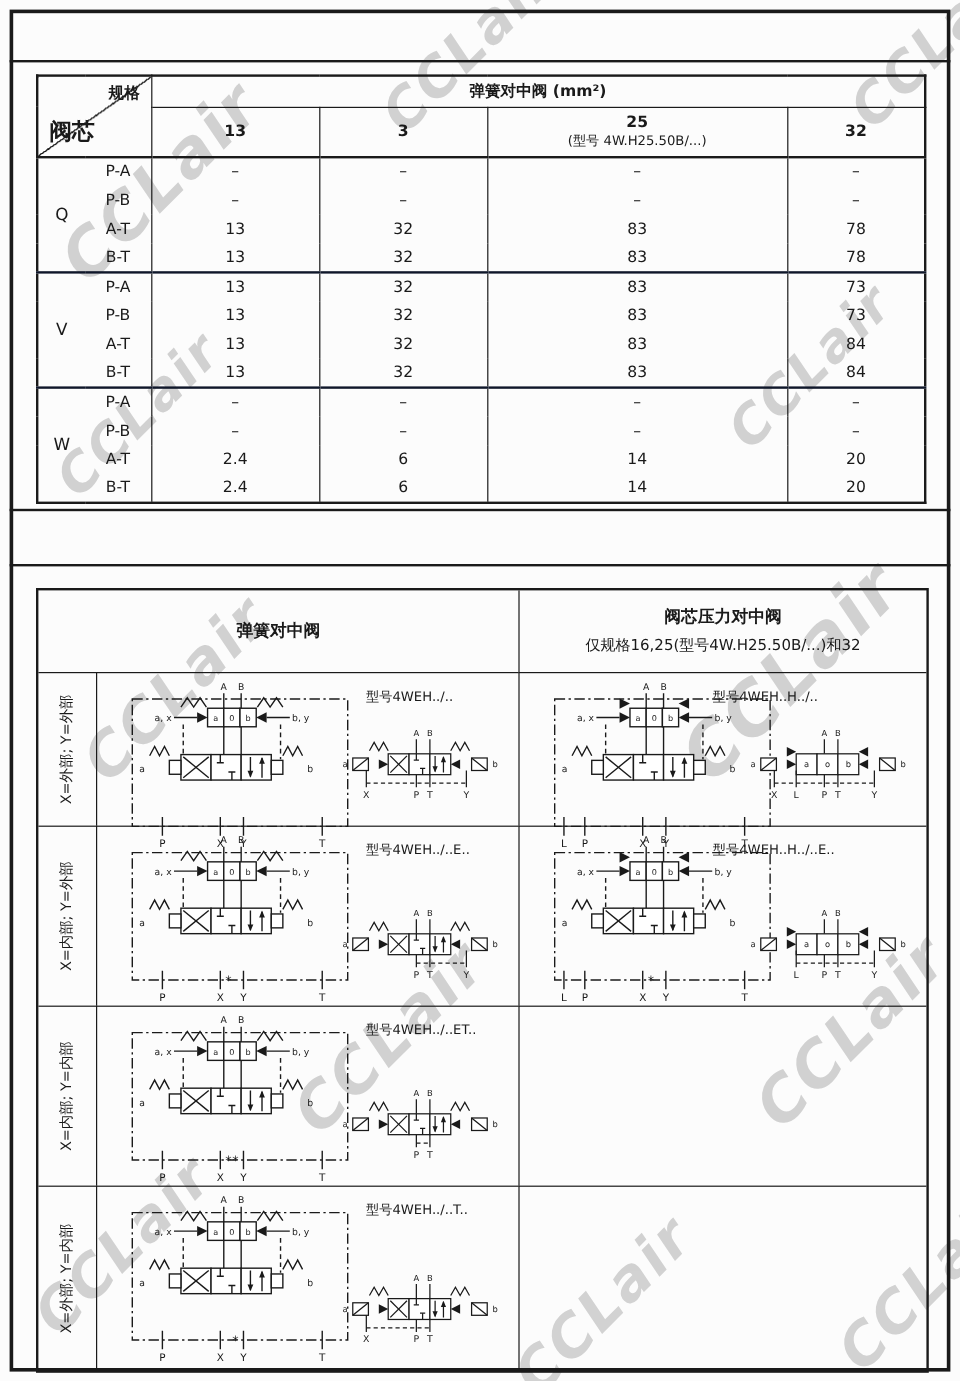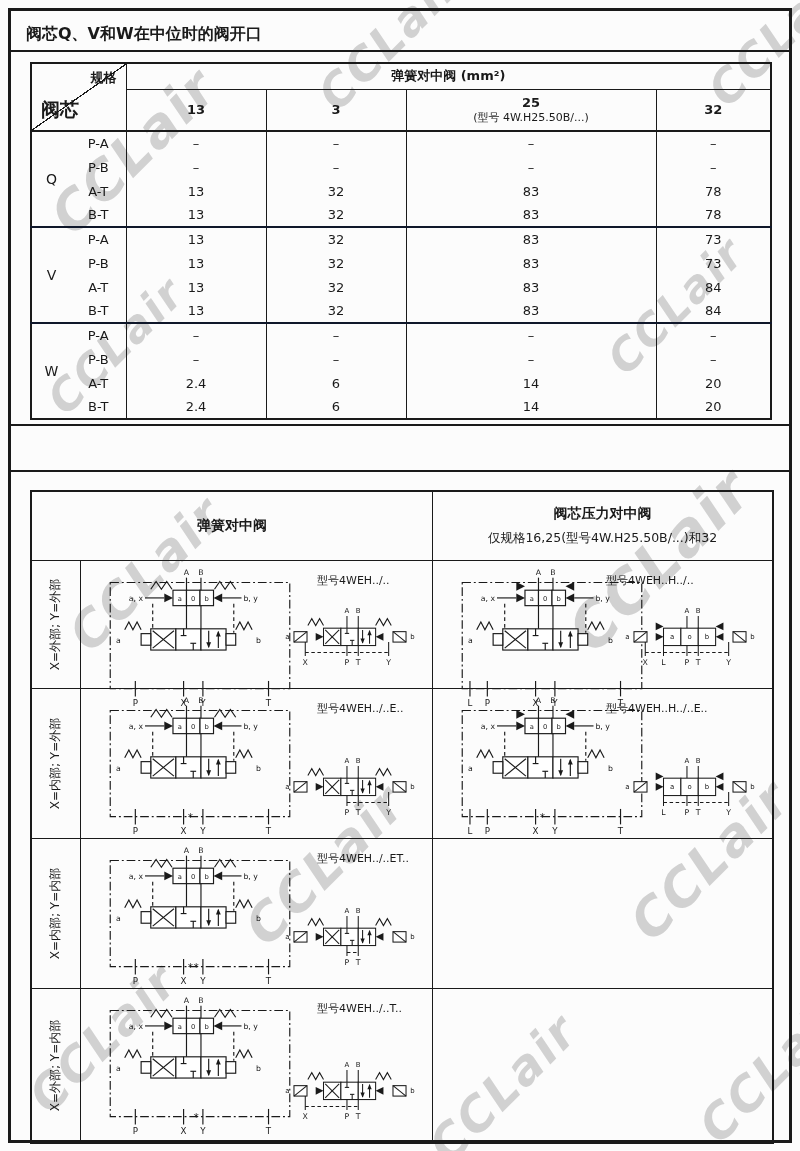--- a/index.html
+++ b/index.html
@@ -42,21 +42,21 @@
   .tbl2 .c{position:relative;background:transparent;}
   .tbl2 .bl{border-left:1px solid #1a1a1a;}
   .tbl2 .bt{border-top:1px solid #1a1a1a;}
   .hL{grid-column:1/3;display:flex;align-items:center;justify-content:center;
       font-size:14px;font-weight:bold;}
   .hR{display:flex;flex-direction:column;align-items:center;justify-content:center;}
   .hR .l1{font-size:14px;font-weight:bold;}
   .hR .l2{font-size:12.5px;margin-top:7px;}
   .rowlab{display:flex;align-items:center;justify-content:center;}
   .rowlab span{transform:rotate(-90deg);white-space:nowrap;font-size:12px;}
-  .typelabel{position:absolute;top:12px;left:224px;font-size:11px;white-space:nowrap;margin-left:12px;}
+  .typelabel{position:absolute;top:12px;left:224px;font-size:11px;white-space:nowrap;}
   .rc .typelabel{left:161px;}
   .det{position:absolute;left:8px;top:4px;}
   .det svg{width:222px;height:145px;}
   .simp{position:absolute;right:6px;bottom:14px;}
   .simp svg{width:152px;height:68px;}
   svg line,svg polyline,svg rect,svg path{stroke:#1a1a1a;stroke-width:1.2;}
   svg text{font-family:"DejaVu Sans",sans-serif;}
 </style>
 </head>
 <body>
@@ -71,21 +71,20 @@
       <div class="wm" style="left:50px;top:545px;font-size:50px;color:#a8a8a8">CCLair</div>
       <div class="wm" style="left:545px;top:525px;font-size:60px;color:#a8a8a8">CCLair</div>
       <div class="wm" style="left:225px;top:835px;font-size:52px;color:#a8a8a8">CCLair</div>
       <div class="wm" style="left:610px;top:830px;font-size:52px;color:#a8a8a8">CCLair</div>
       <div class="wm" style="left:10px;top:1010px;font-size:48px;color:#a8a8a8">CCLair</div>
       <div class="wm" style="left:410px;top:1060px;font-size:48px;color:#a8a8a8">CCLair</div>
       <div class="wm" style="left:680px;top:1040px;font-size:48px;color:#a8a8a8">CCLair</div>
     </div>
   <div class="frame"></div>
 
-  <div class="sec-title t1pos">阀芯Q、V和W在中位时的阀开口</div>
   <div class="hline" style="top:50px"></div>
 
   <table class="tbl1" id="table1">
     <colgroup>
       <col style="width:40px">
         <col style="width:55px">
         <col style="width:140px">
       <col style="width:140px">
         <col style="width:250px">
         <col style="width:115px">

